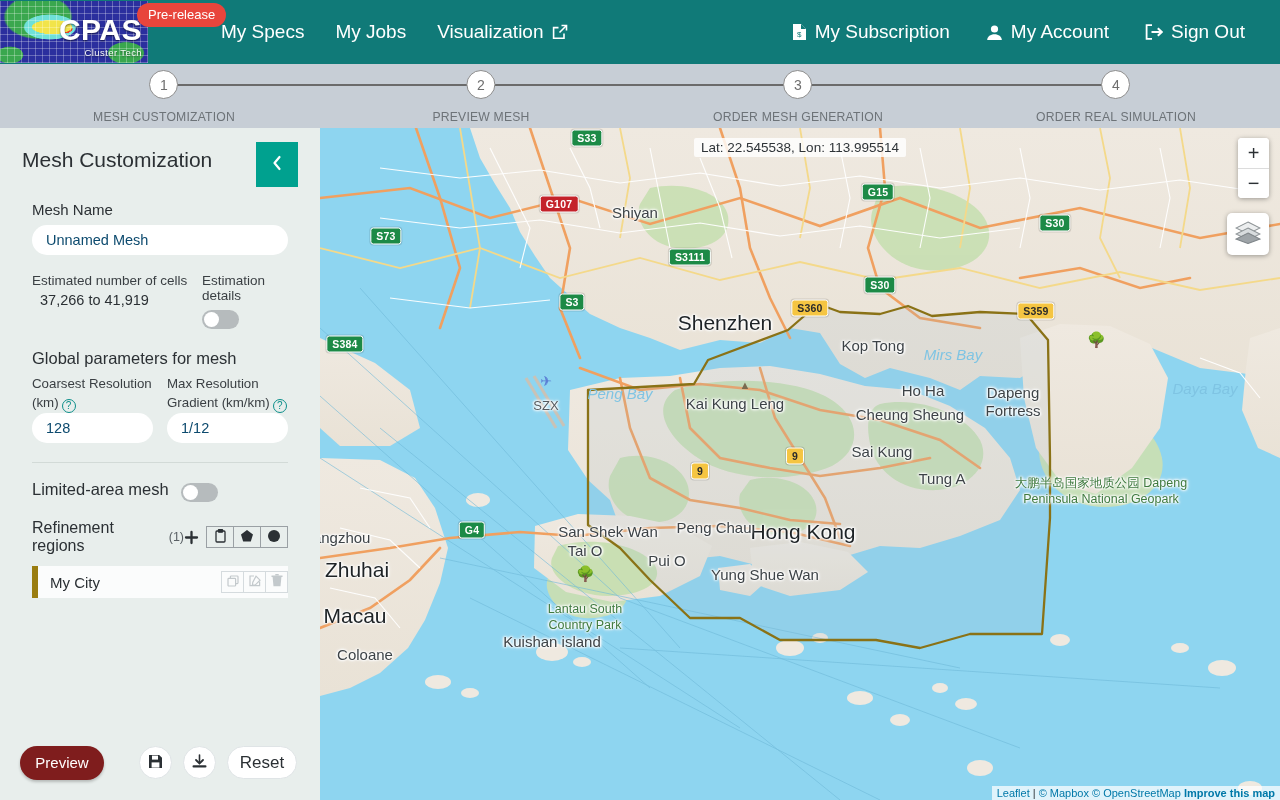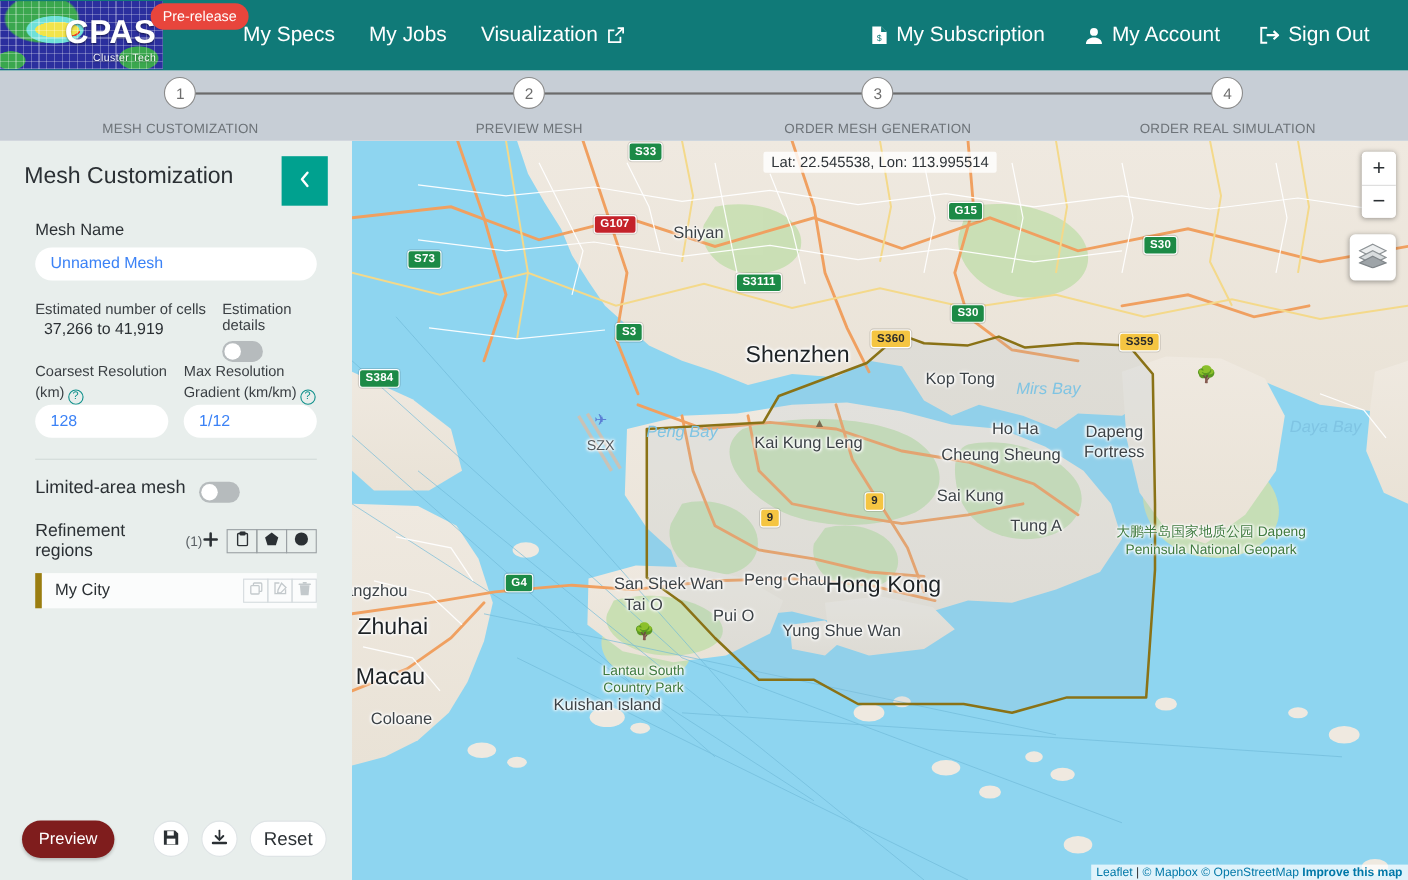--- a/index.html
+++ b/index.html
@@ -114,21 +114,21 @@
     width: 42px; height: 45px; background: #00a18f; border: none;
     color: #fff; font-size: 15px; cursor: pointer;
     display: flex; align-items: center; justify-content: center;
     margin-top: -6px;
   }
   .sb-body { padding: 0 32px; }
   .fld-label { font-size: 15px; color: #2b3034; margin: 14px 0 7px; }
   .pill-input {
     width: 100%; height: 30px; border: none; border-radius: 16px;
     background: #ffffff; padding: 0 14px; font-size: 14.5px;
-    color: #3b82f6; outline: none; font-family: "Liberation Sans", sans-serif;
+    color: #0c4a6e; outline: none; font-family: "Liberation Sans", sans-serif;
   }
   .est-row { display: flex; margin-top: 18px; }
   .est-col-a { width: 170px; }
   .est-col-b { flex: 1; }
   .est-cap { font-size: 13.5px; color: #3a3f43; }
   .est-val { font-size: 14.5px; color: #2b3034; margin-top: 4px; padding-left: 8px; }
   .toggle {
     margin-top: 7px; width: 37px; height: 19px; border-radius: 10px;
     background: #b6bbbd; position: relative; cursor: pointer; display: block;
   }
@@ -581,20 +581,21 @@
           <div class="est-val">37,266 to 41,919</div>
         </div>
         <div class="est-col-b">
           <div class="est-cap">Estimation details</div>
           <span class="toggle">
             <span class="knob"></span>
           </span>
         </div>
       </div>
 
+      <div class="sec-title">Global parameters for mesh</div>
       <div class="param-row">
         <div class="param-col">
           <div class="param-lab">
             <span>Coarsest Resolution (km)</span><span class="qmark">?</span>
           </div>
           <input class="pill-input" value="128" style="">
         </div>
         <div class="param-col">
           <div class="param-lab">
             <span>Max Resolution Gradient (km/km)</span><span class="qmark">?</span>

